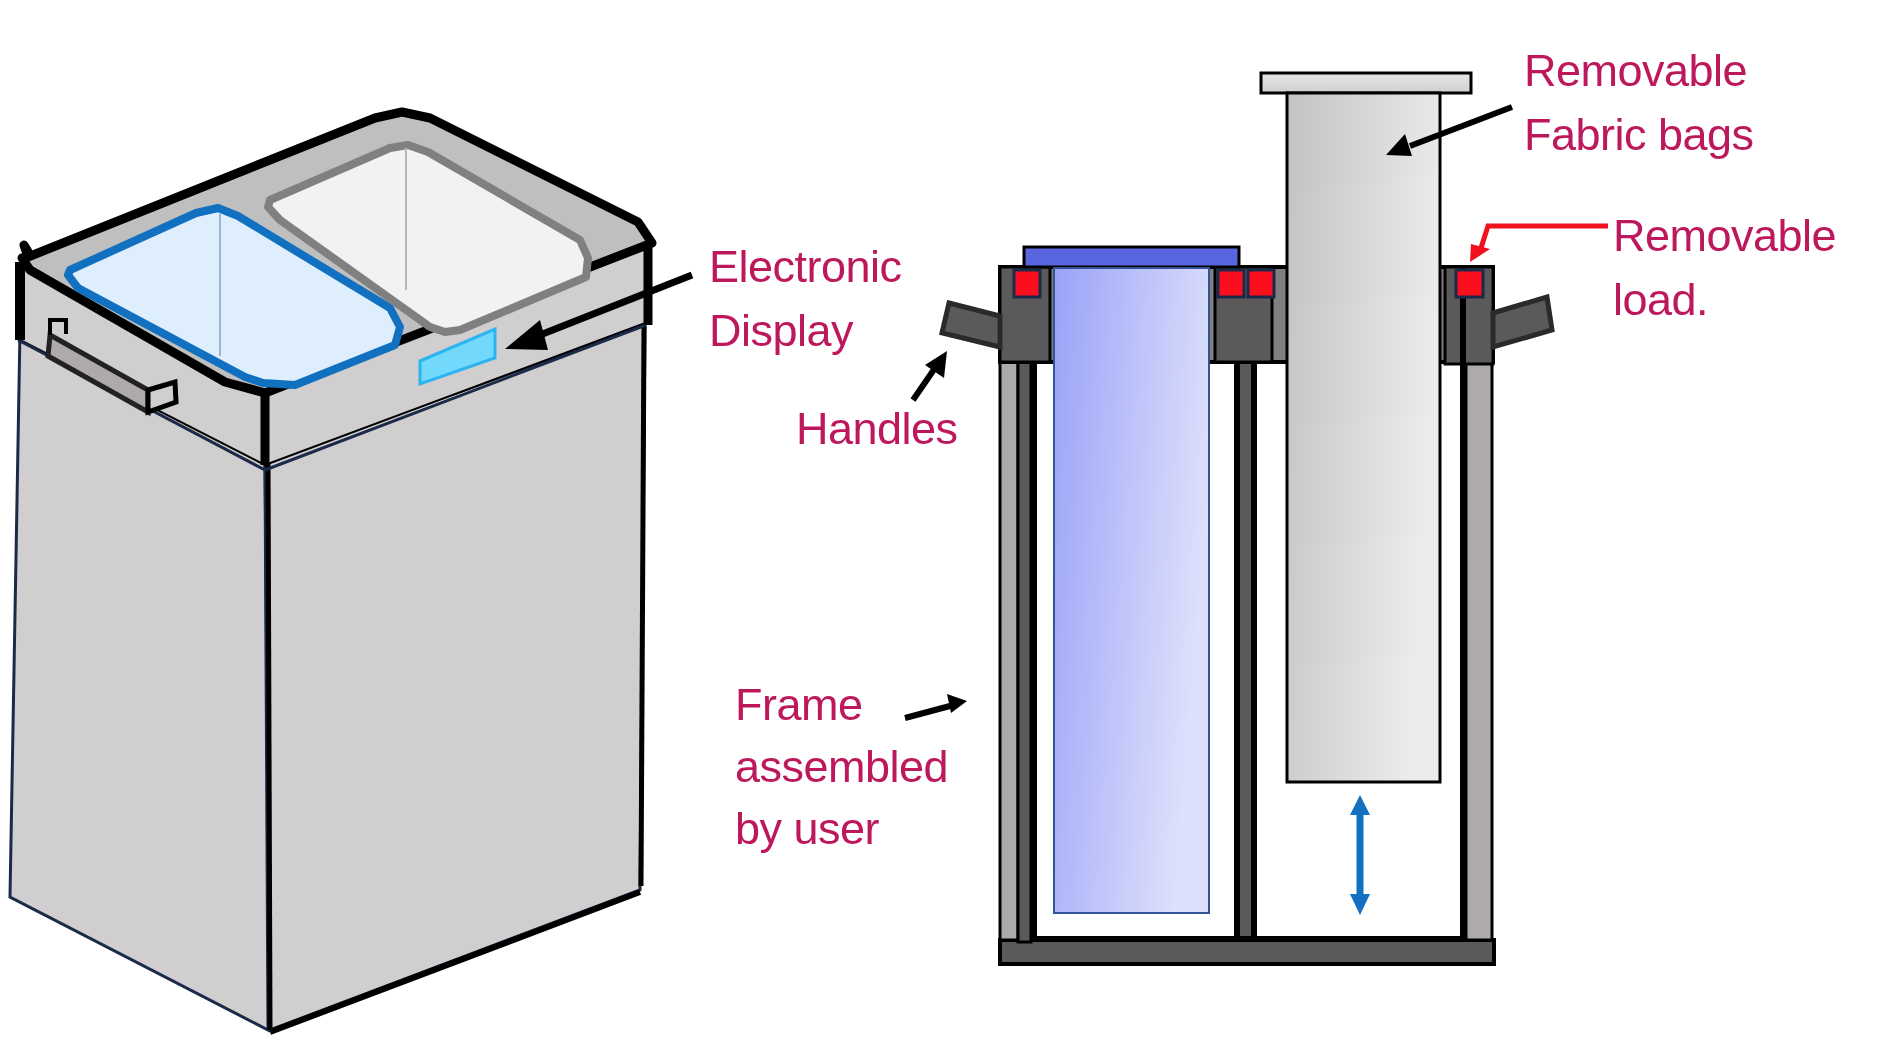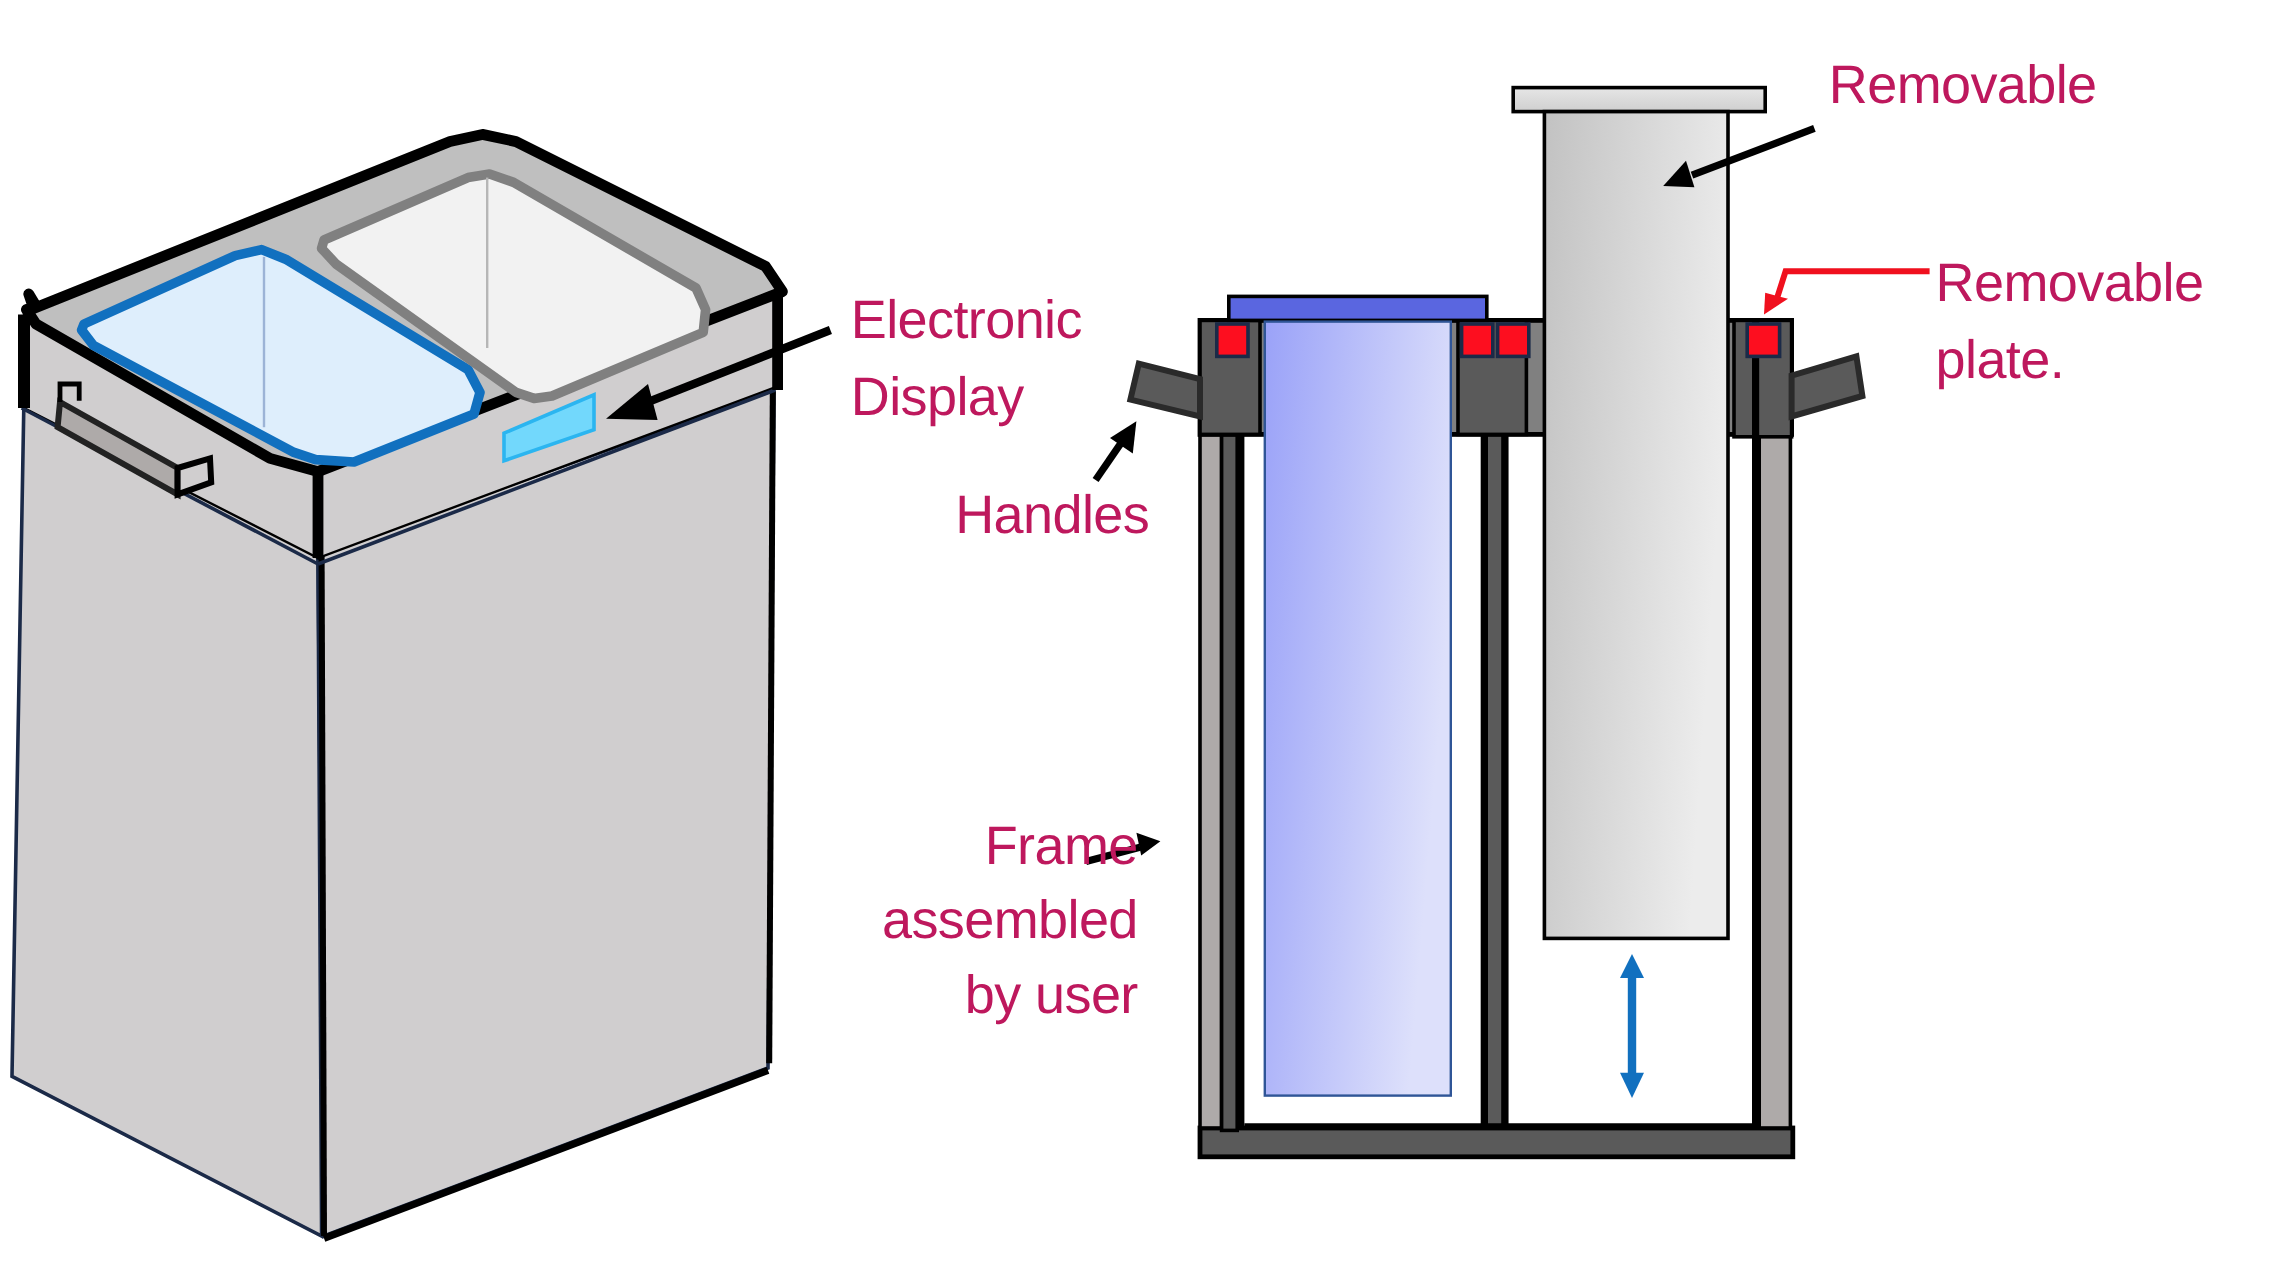--- a/index.html
+++ b/index.html
@@ -147,26 +147,27 @@
 
 <div class="lbl" style="left:709px; top:207px;margin-top:28px;">
   <div>Electronic</div>
   <div>Display</div>
 </div>
 
 <div class="lbl" style="left:796px; top:397px;">
   <div>Handles</div>
 </div>
 
-<div class="lbl" style="left:735px; top:674px; line-height:62px;text-align:right;">
+<div class="lbl" style="left:735px; top:674px; line-height:62px;">
   <div>Frame</div>
   <div>assembled</div>
   <div>by user</div>
 </div>
 
 <div class="lbl" style="left:1524px; top:39px;">
   <div>Removable</div>
+  <div>Fabric bags</div>
 </div>
 
 <div class="lbl" style="left:1613px; top:204px;">
   <div>Removable</div>
-  <div>plate.</div>
+  <div>load.</div>
 </div>
 
 </body></html>

